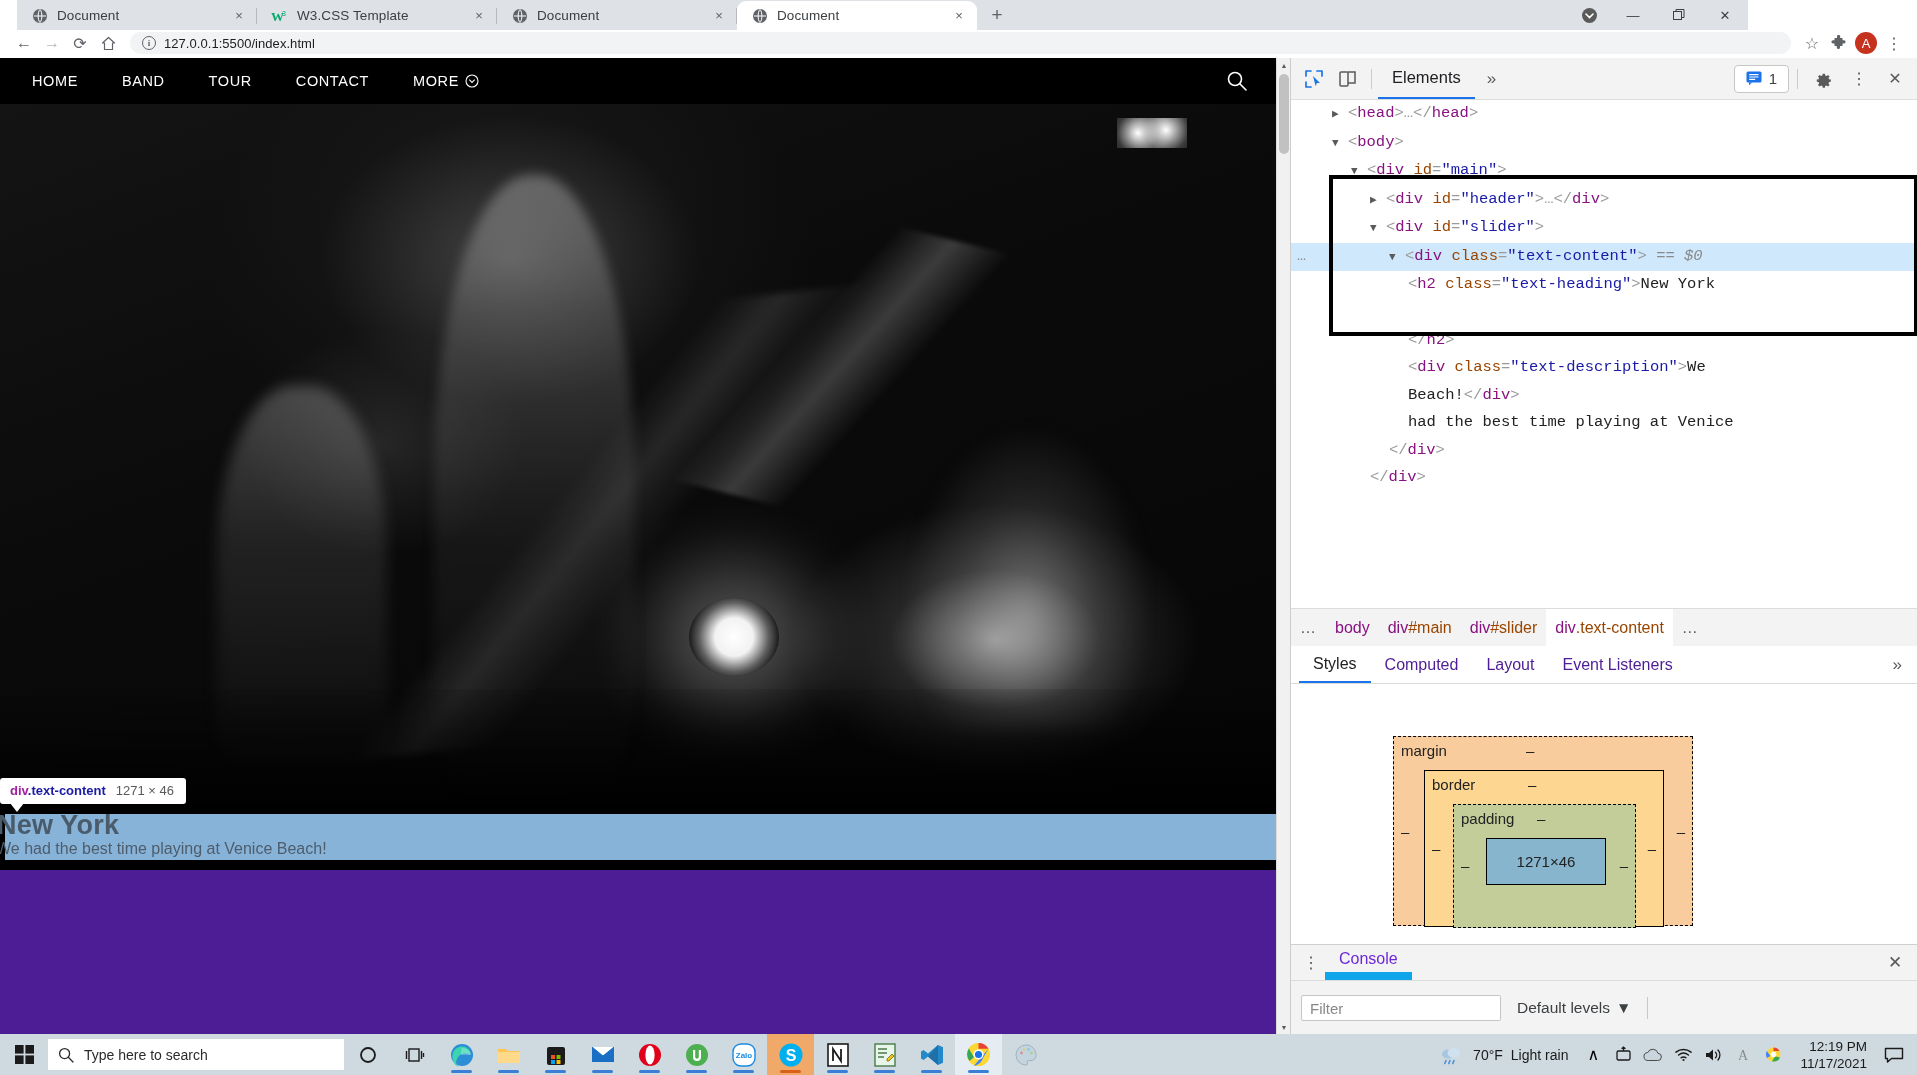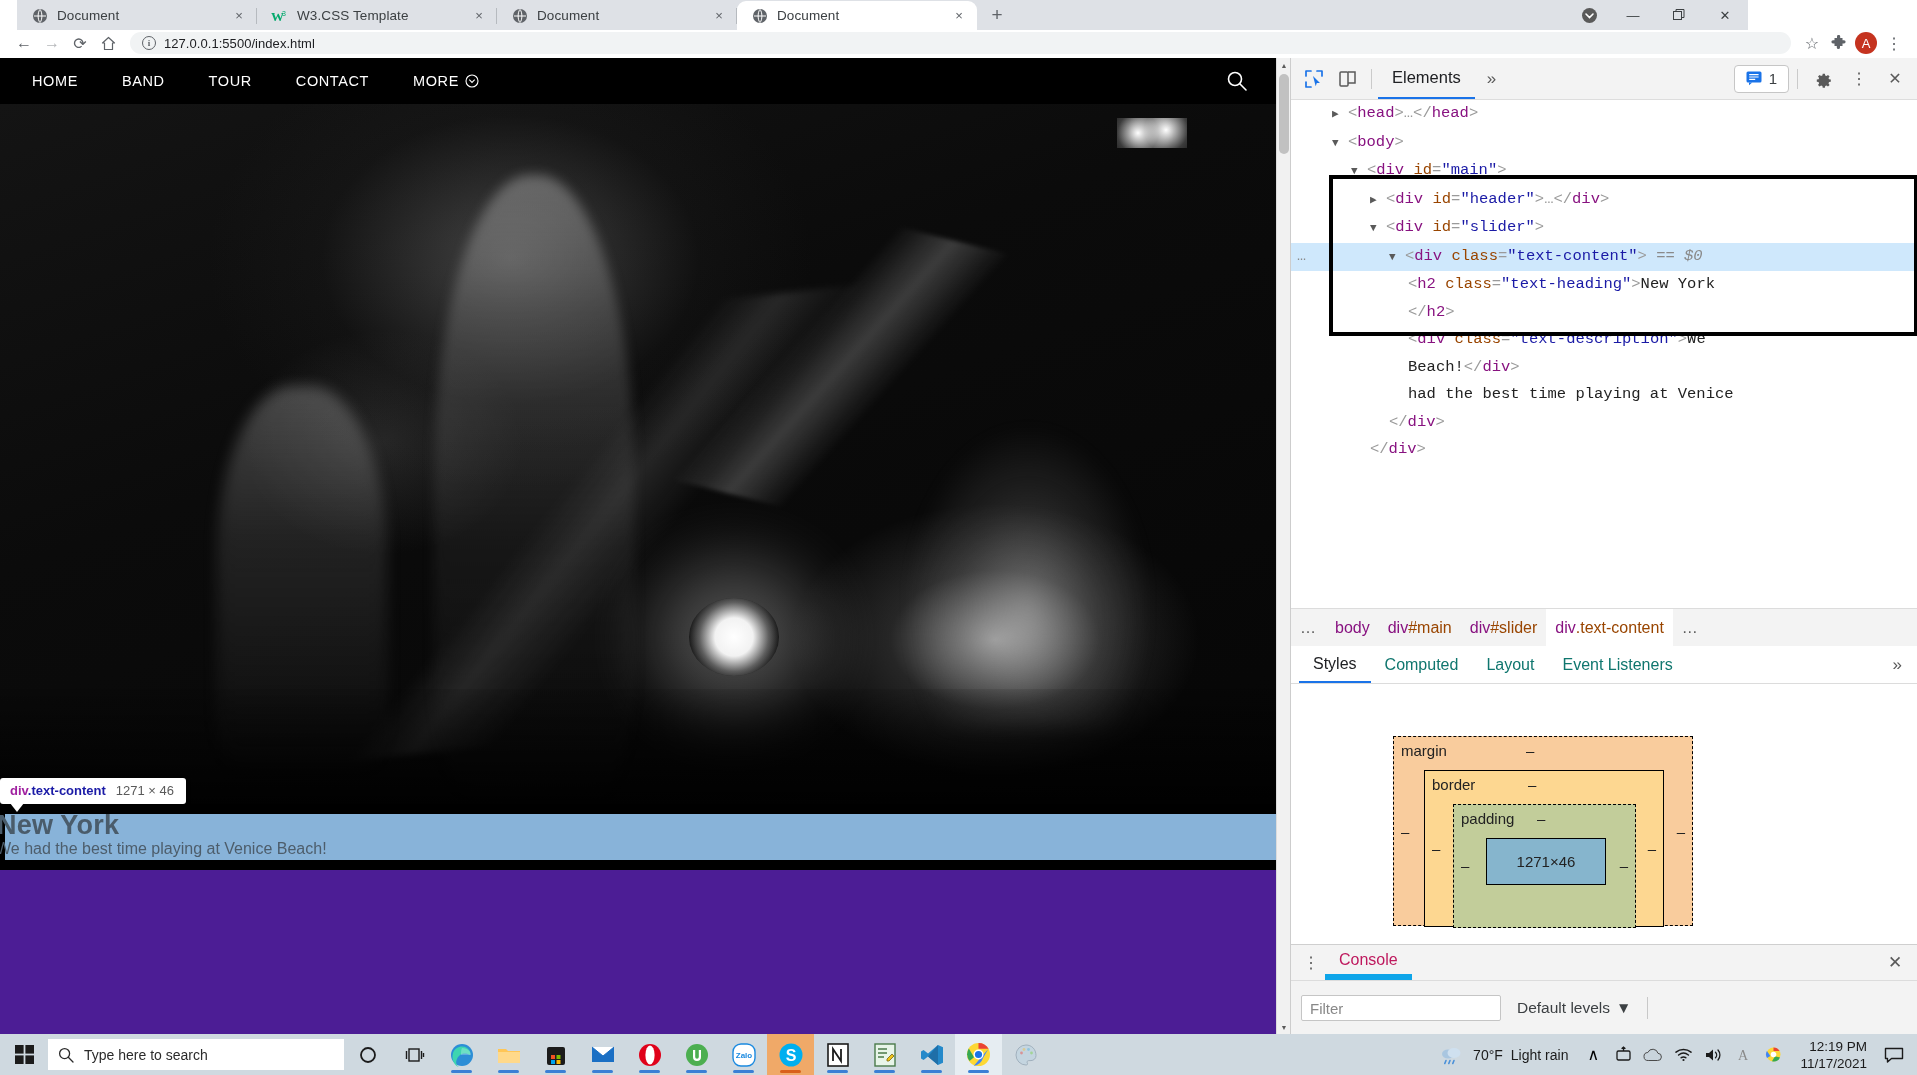--- a/index.html
+++ b/index.html
@@ -317,21 +317,21 @@
   .crumb.active { background: #ffffff; }
   .crumb.ellip { color: #5a5a5a; letter-spacing: 1px; }
 
   
   #dt-style-tabs {
     position: absolute; left: 0; top: 588px; width: 627px; height: 38px;
     background: #ffffff; border-bottom: 1px solid #dcdcdc;
     display: flex; align-items: center; padding-left: 8px;
   }
   .style-tab {
-    font-size: 16px; color: #0f766e; padding: 0 14px; height: 37px;
+    font-size: 16px; color: #4c1d95; padding: 0 14px; height: 37px;
     display: flex; align-items: center;
   }
   .style-tab.active { color: #202124; border-bottom: 2px solid #1a73e8; }
   .style-tab.chev { color: #5a5a5a; font-size: 17px; margin-left: auto; padding-right: 16px; }
 
   
   #dt-boxmodel {
     position: absolute; left: 0; top: 626px; width: 627px; height: 260px;
     background: #ffffff; overflow: hidden;
   }
@@ -369,22 +369,22 @@
   #console-tabbar {
     position: absolute; left: 0; top: 0; width: 627px; height: 36px;
     display: flex; align-items: center; padding-left: 6px;
     border-bottom: 1px solid #dcdcdc;
   }
   #console-kebab {
     width: 28px; height: 28px; display: flex; align-items: center;
     justify-content: center; color: #5a5a5a;
   }
   #console-tab {
-    font-size: 16px; color: #be185d; padding: 0 14px; height: 35px;
-    display: flex; align-items: center; border-bottom: 6px solid #0ea5e9;
+    font-size: 16px; color: #6d28d9; padding: 0 14px; height: 35px;
+    display: flex; align-items: center; border-bottom: 8px solid #0ea5e9;
   }
   #console-close {
     margin-left: auto; margin-right: 10px; color: #5a5a5a; font-size: 17px;
     width: 26px; height: 26px; display: flex; align-items: center;
     justify-content: center;
   }
   #console-filterbar {
     position: absolute; left: 0; top: 36px; width: 627px; height: 54px;
     display: flex; align-items: center; padding: 0 10px; gap: 16px;
   }
@@ -647,21 +647,21 @@
     </div>
 
     <div id="dt-dom">
         <div class="dom-row" style="padding-left: 41px;"><span><span class="tri">▶</span> <span class="punc">&lt;</span><span class="tag">head</span><span class="punc">&gt;</span><span class="punc">…</span><span class="punc">&lt;/</span><span class="tag">head</span><span class="punc">&gt;</span></span></div>
         <div class="dom-row" style="padding-left: 41px;"><span><span class="tri">▼</span> <span class="punc">&lt;</span><span class="tag">body</span><span class="punc">&gt;</span></span></div>
         <div class="dom-row" style="padding-left: 60px;"><span><span class="tri">▼</span> <span class="punc">&lt;</span><span class="tag">div</span> <span class="attr">id</span><span class="punc">=</span><span class="val">"main"</span><span class="punc">&gt;</span></span></div>
         <div class="dom-row" style="padding-left: 79px;"><span><span class="tri">▶</span> <span class="punc">&lt;</span><span class="tag">div</span> <span class="attr">id</span><span class="punc">=</span><span class="val">"header"</span><span class="punc">&gt;</span><span class="punc">…</span><span class="punc">&lt;/</span><span class="tag">div</span><span class="punc">&gt;</span></span></div>
         <div class="dom-row" style="padding-left: 79px;"><span><span class="tri">▼</span> <span class="punc">&lt;</span><span class="tag">div</span> <span class="attr">id</span><span class="punc">=</span><span class="val">"slider"</span><span class="punc">&gt;</span></span></div>
         <div class="dom-row selected" style="padding-left: 98px;"><span class="dom-gutter-dots">…</span><span><span class="tri">▼</span> <span class="punc">&lt;</span><span class="tag">div</span> <span class="attr">class</span><span class="punc">=</span><span class="val">"text-content"</span><span class="punc">&gt;</span> <span class="dollar">== $0</span></span></div>
         <div class="dom-row" style="padding-left: 117px;"><span><span class="punc">&lt;</span><span class="tag">h2</span> <span class="attr">class</span><span class="punc">=</span><span class="val">"text-heading"</span><span class="punc">&gt;</span><span class="txt">New York</span></span></div>
-        <div class="dom-row" style="padding-left: 117px;"><span><span class="punc">&lt;/</span><span class="tag">h2</span><span class="punc">&gt;</span></span></div>
+        <div class="dom-row" style="padding-left: 117px; margin-top: 28px;"><span><span class="punc">&lt;/</span><span class="tag">h2</span><span class="punc">&gt;</span></span></div>
         <div class="dom-row" style="padding-left: 117px;"><span><span class="punc">&lt;</span><span class="tag">div</span> <span class="attr">class</span><span class="punc">=</span><span class="val">"text-description"</span><span class="punc">&gt;</span><span class="txt">We</span></span></div>
         <div class="dom-row" style="padding-left: 117px;"><span><span class="txt">Beach!</span><span class="punc">&lt;/</span><span class="tag">div</span><span class="punc">&gt;</span></span></div>
         <div class="dom-row" style="padding-left: 117px;"><span><span class="txt">had the best time playing at Venice</span></span></div>
         <div class="dom-row" style="padding-left: 98px;"><span><span class="punc">&lt;/</span><span class="tag">div</span><span class="punc">&gt;</span></span></div>
         <div class="dom-row" style="padding-left: 79px;"><span><span class="punc">&lt;/</span><span class="tag">div</span><span class="punc">&gt;</span></span></div>
       </div>
     <div id="dom-highlight-box"></div>
     <div id="dt-dom-scrollbar">
       <div class="dt-sb-arrow" style="top:0">▲</div>
       <div class="dt-sb-arrow" style="bottom:0">▼</div>

